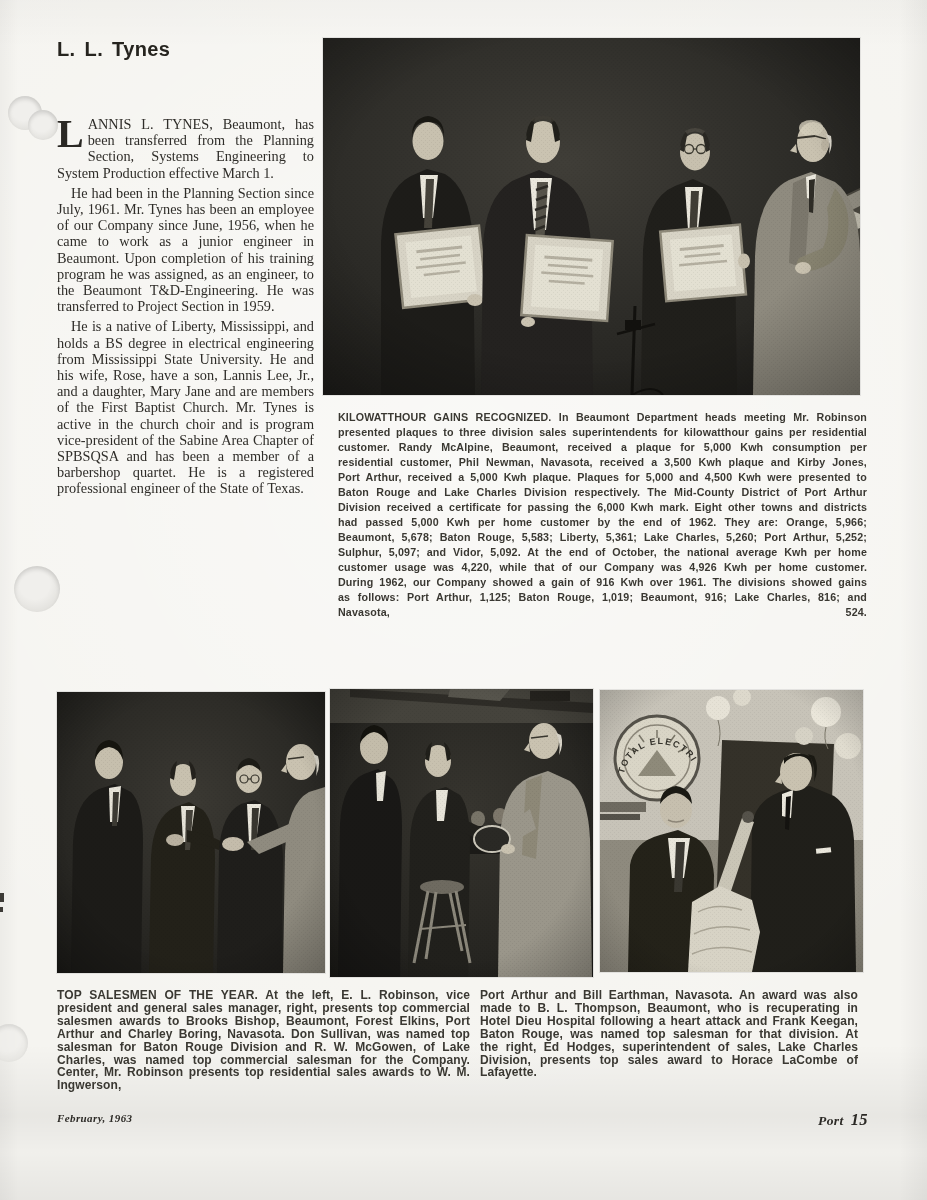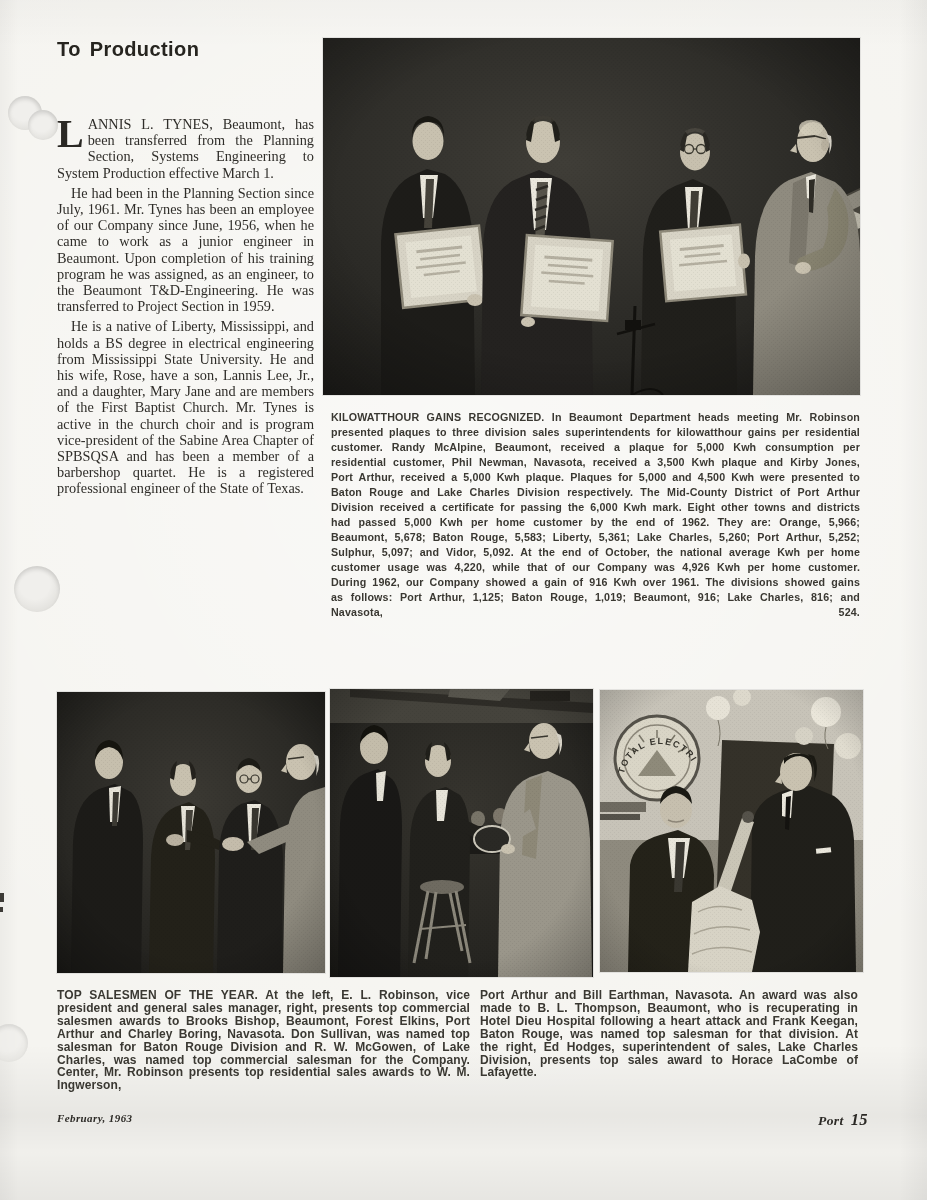--- a/index.html
+++ b/index.html
@@ -18,21 +18,21 @@
     font-size:20px;line-height:25px;letter-spacing:.4px;word-spacing:3px;color:#26241f;}
   
   .article-body{width:257px;font-size:14.3px;line-height:16.2px;text-align:justify;color:#2f2d29;}
   .article-body p{margin:0 0 4px 0;}
   .article-body p.indent{text-indent:14px;}
   .dropcap{float:left;font-family:"Liberation Serif", serif;font-weight:700;
     font-size:40px;line-height:31px;padding:2px 4px 0 0;color:#2a2824;}
   
   .cap1{width:529px;font-family:"Liberation Sans", sans-serif;font-weight:700;
     font-size:10.7px;line-height:15px;letter-spacing:.15px;word-spacing:2.2px;
-    text-align:justify;text-align-last:justify;color:#3a3832;}
+    text-align:justify;text-align-last:justify;color:#3a3832;margin-left:7px;}
   .cap2{font-family:"Liberation Sans", sans-serif;font-weight:700;
     font-size:12px;line-height:12.9px;letter-spacing:.1px;word-spacing:1.6px;
     text-align:justify;color:#3a3832;}
   .cap2.justify-last{text-align-last:justify;}
   
   .photo{background:#262522;box-shadow:0 0 0 1px rgba(0,0,0,.08);}
   .photo svg{display:block;width:100%;height:100%;}
   
   .footer-left{font-style:italic;font-weight:700;font-size:11px;letter-spacing:.4px;color:#2c2a26;}
   .footer-right{font-style:italic;font-weight:700;font-size:13.5px;letter-spacing:.4px;color:#2c2a26;}
@@ -49,21 +49,21 @@
 <div class="page">
 
   <div class="abs hole hole-blob" style="left:8px;top:96px;"></div>
   <div class="abs hole hole-blob" style="left:28px;top:110px;width:30px;height:30px;"></div>
   <div class="abs hole hole-blob" style="left:14px;top:566px;width:46px;height:46px;"></div>
   <div class="abs hole hole-blob" style="left:-10px;top:1024px;width:38px;height:38px;opacity:.7;"></div>
   <div class="abs edge-mark" style="left:0;top:893px;width:4px;height:9px;"></div>
   <div class="abs edge-mark" style="left:0;top:907px;width:3px;height:5px;"></div>
 
   <div class="abs" style="left:57px;top:37px;width:260px;">
-    <div class="headline-line">To Production</div>
+    <div class="headline-line">L. L. Tynes</div>
   </div>
 
   <div class="abs article-body" style="left:57px;top:116px;">
     <p><span class="dropcap">L</span><span>ANNIS L. TYNES, Beaumont, has been transferred from the Planning Section, Systems Engineering to System Production effective March 1.</span></p>
     <p class="indent">He had been in the Planning Section since July, 1961. Mr. Tynes has been an employee of our Company since June, 1956, when he came to work as a junior engineer in Beaumont. Upon completion of his training program he was assigned, as an engineer, to the Beaumont T&amp;D-Engineering. He was transferred to Project Section in 1959.</p>
     <p class="indent">He is a native of Liberty, Mississippi, and holds a BS degree in electrical engineering from Mississippi State University. He and his wife, Rose, have a son, Lannis Lee, Jr., and a daughter, Mary Jane and are members of the First Baptist Church. Mr. Tynes is active in the church choir and is program vice-president of the Sabine Area Chapter of SPBSQSA and has been a member of a barbershop quartet. He is a registered professional engineer of the State of Texas.</p>
   </div>
 
   <div class="abs photo" style="left:323px;top:38px;width:537px;height:357px;">
     <svg viewBox="0 0 537 357">

